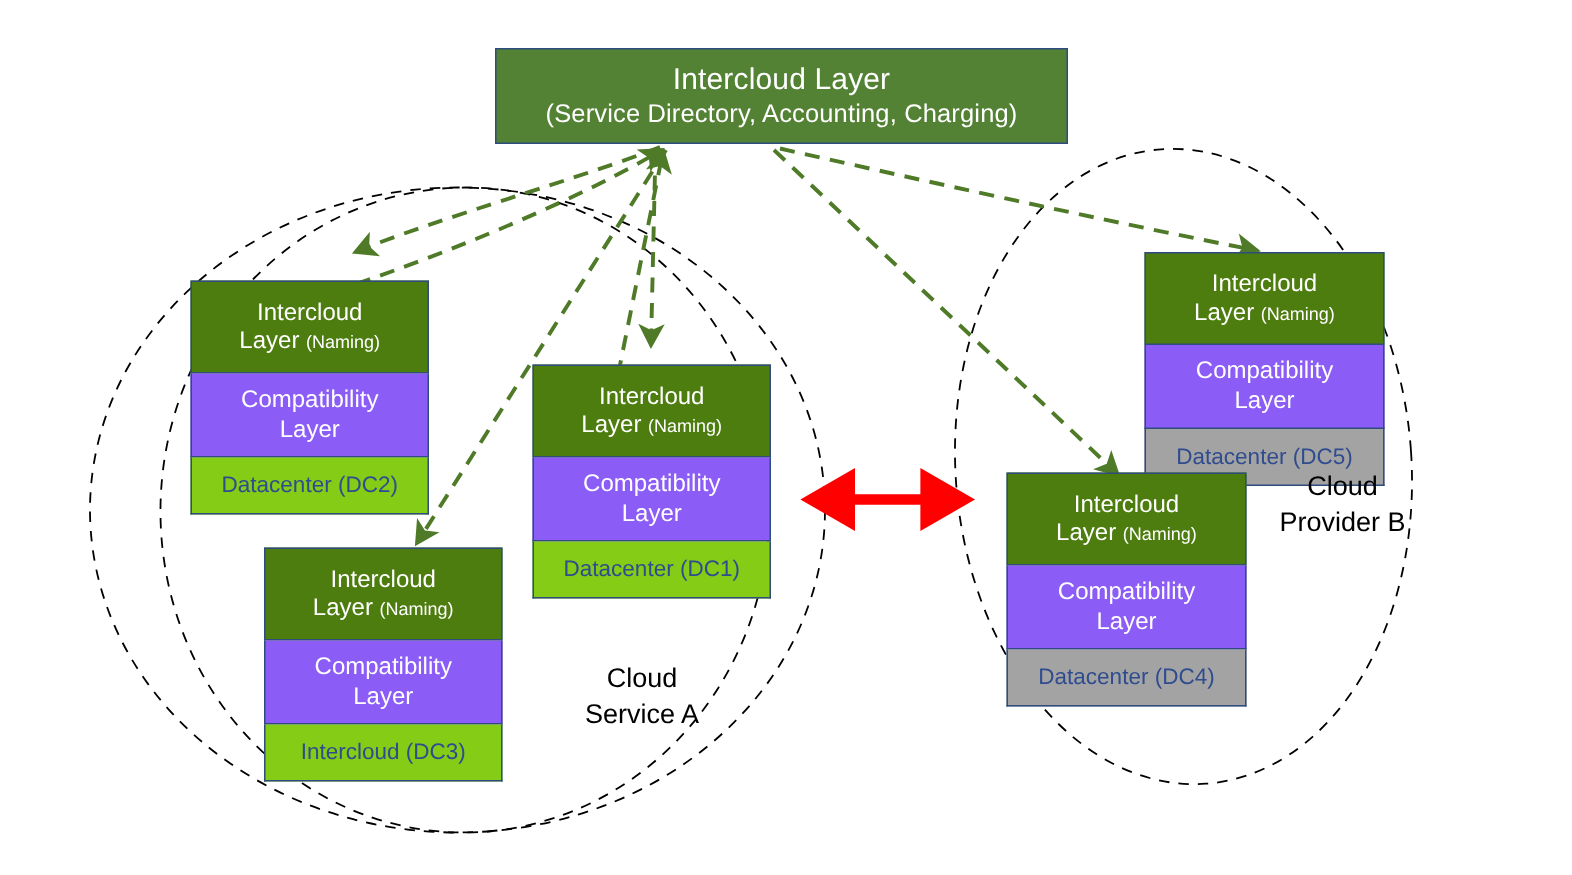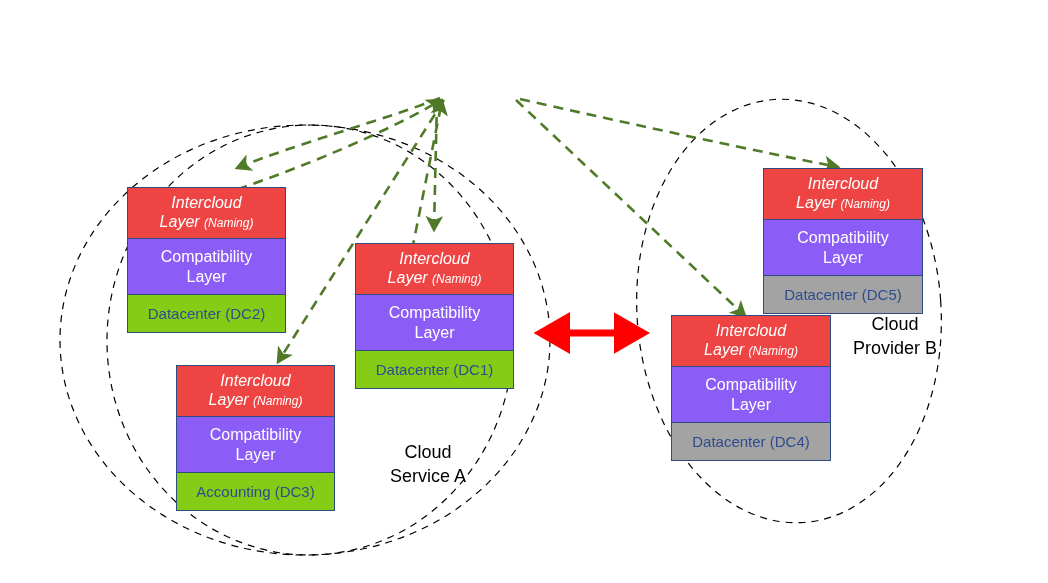--- a/index.html
+++ b/index.html
@@ -64,24 +64,23 @@
     border: 1px solid #2f4c7e;
     display: flex;
     flex-direction: column;
     align-items: center;
     justify-content: center;
     text-align: center;
   }
   .stack .seg + .seg { border-top: none; }
 
   .seg-intercloud {
-    background: #ef4444;
+    background: #4d7c0f;
     color: #ffffff;
-    height: 52px;
-    font-style: italic;
+    height: 62px;
   }
   .seg-intercloud .big {
     font-size: 16px;
     line-height: 19px;
   }
   .seg-intercloud .sub-line {
     font-size: 16px;
     line-height: 19px;
     white-space: nowrap;
   }
@@ -160,20 +159,24 @@
 
     <path d="M444,100 L278,362" fill="none" stroke="#4f7a28" stroke-width="2.6" stroke-dasharray="10 7" marker-end="url(#greenHead)"></path>
 
     <path d="M520,99 C640,126 760,152 838,167" fill="none" stroke="#4f7a28" stroke-width="2.6" stroke-dasharray="10 7" marker-end="url(#greenHead)"></path>
 
     <path d="M516,100 L745,316" fill="none" stroke="#4f7a28" stroke-width="2.6" stroke-dasharray="10 7" marker-end="url(#greenHead)"></path>
 
     <line x1="563" y1="333" x2="643" y2="333" stroke="#ff0000" stroke-width="7" marker-start="url(#redHeadStart)" marker-end="url(#redHeadEnd)"></line>
   </svg>
 
+  <div class="top-box">
+    <div class="line1">Intercloud Layer</div>
+    <div class="line2">(Service Directory, Accounting, Charging)</div>
+  </div>
 
   <div class="stack" style="left:127px; top:187px; width:159px;">
     <div class="seg seg-intercloud">
       <span class="big">Intercloud</span>
       <span class="sub-line"><span>Layer</span> <span class="sub-small">(Naming)</span></span>
     </div>
     <div class="seg seg-compat">
       <span>Compatibility</span>
       <span>Layer</span>
     </div>
@@ -199,21 +202,21 @@
   <div class="stack" style="left:176px; top:365px; width:159px;">
     <div class="seg seg-intercloud">
       <span class="big">Intercloud</span>
       <span class="sub-line"><span>Layer</span> <span class="sub-small">(Naming)</span></span>
     </div>
     <div class="seg seg-compat">
       <span>Compatibility</span>
       <span>Layer</span>
     </div>
     <div class="seg seg-dc blue">
-      <span>Accounting (DC3)</span>
+      <span>Intercloud (DC3)</span>
     </div>
   </div>
 
   <div class="stack" style="left:763px; top:168px; width:160px;">
     <div class="seg seg-intercloud">
       <span class="big">Intercloud</span>
       <span class="sub-line"><span>Layer</span> <span class="sub-small">(Naming)</span></span>
     </div>
     <div class="seg seg-compat">
       <span>Compatibility</span>

